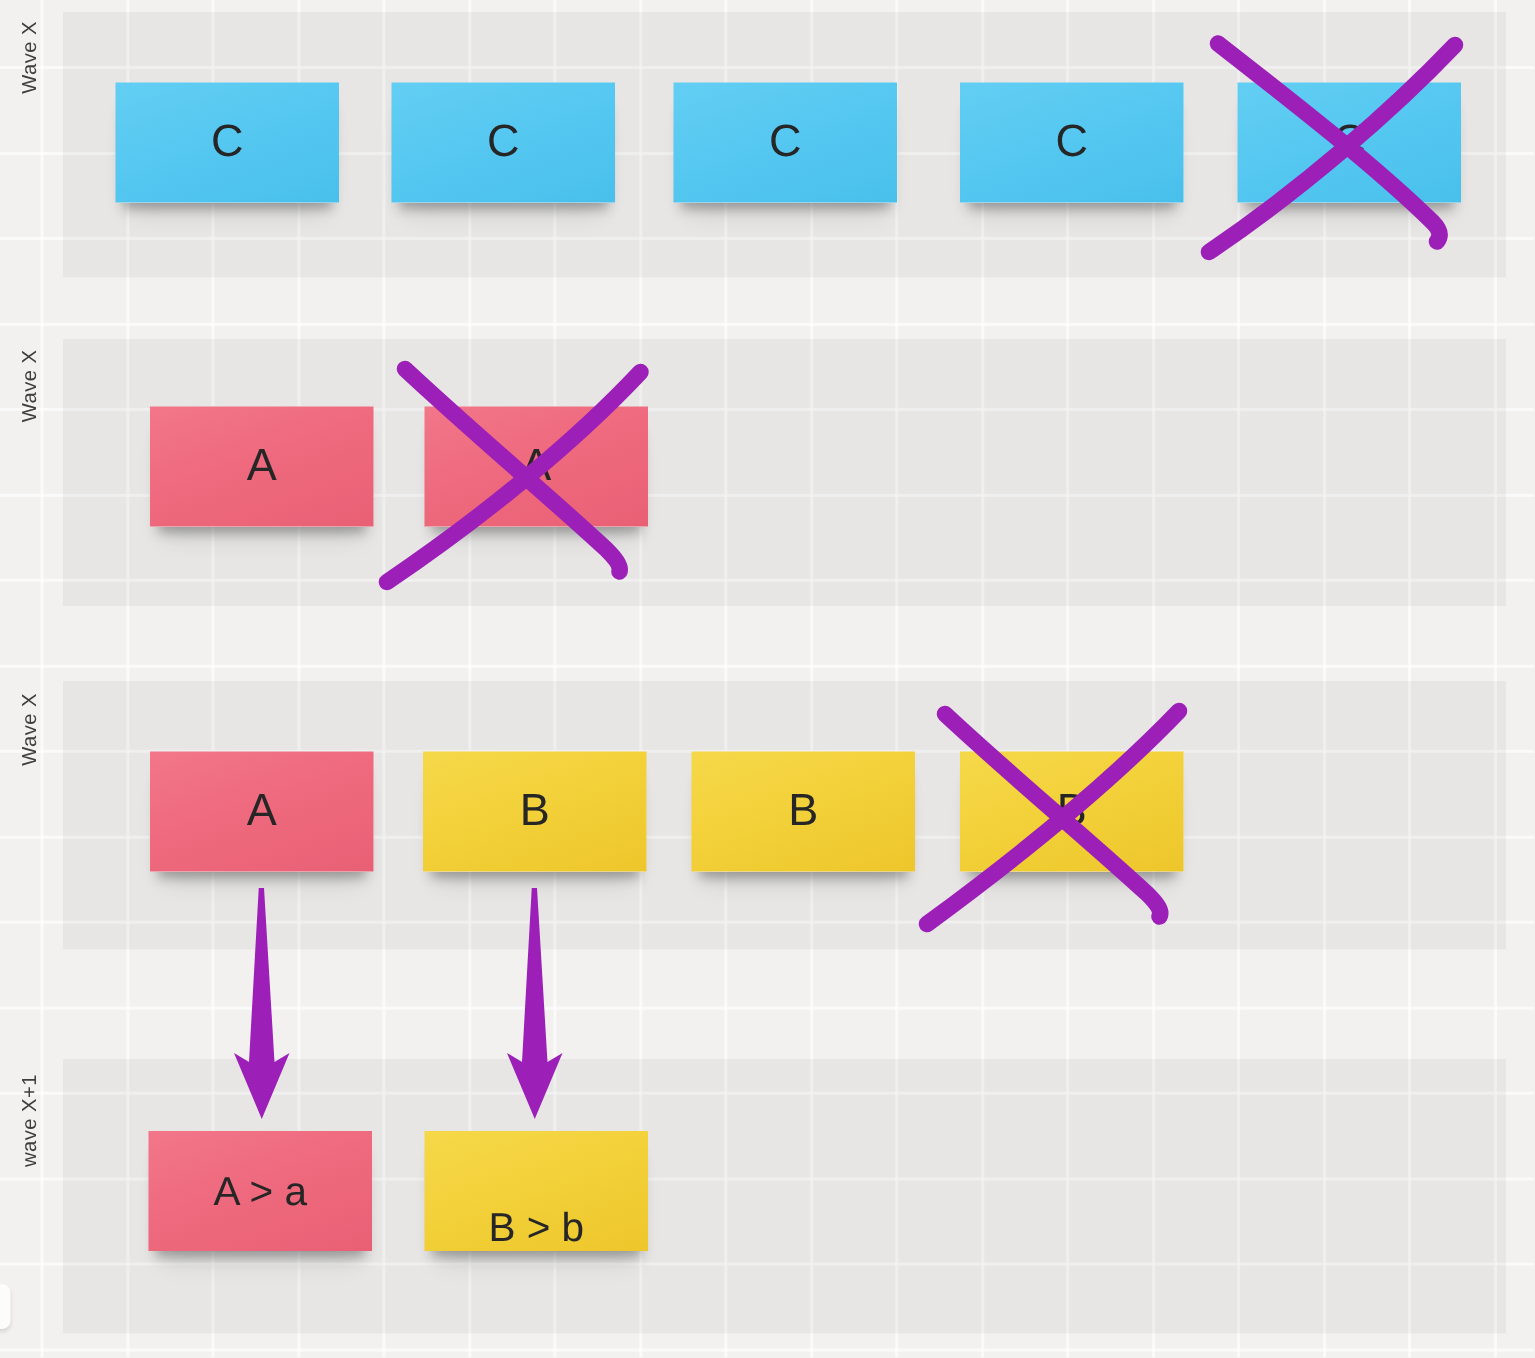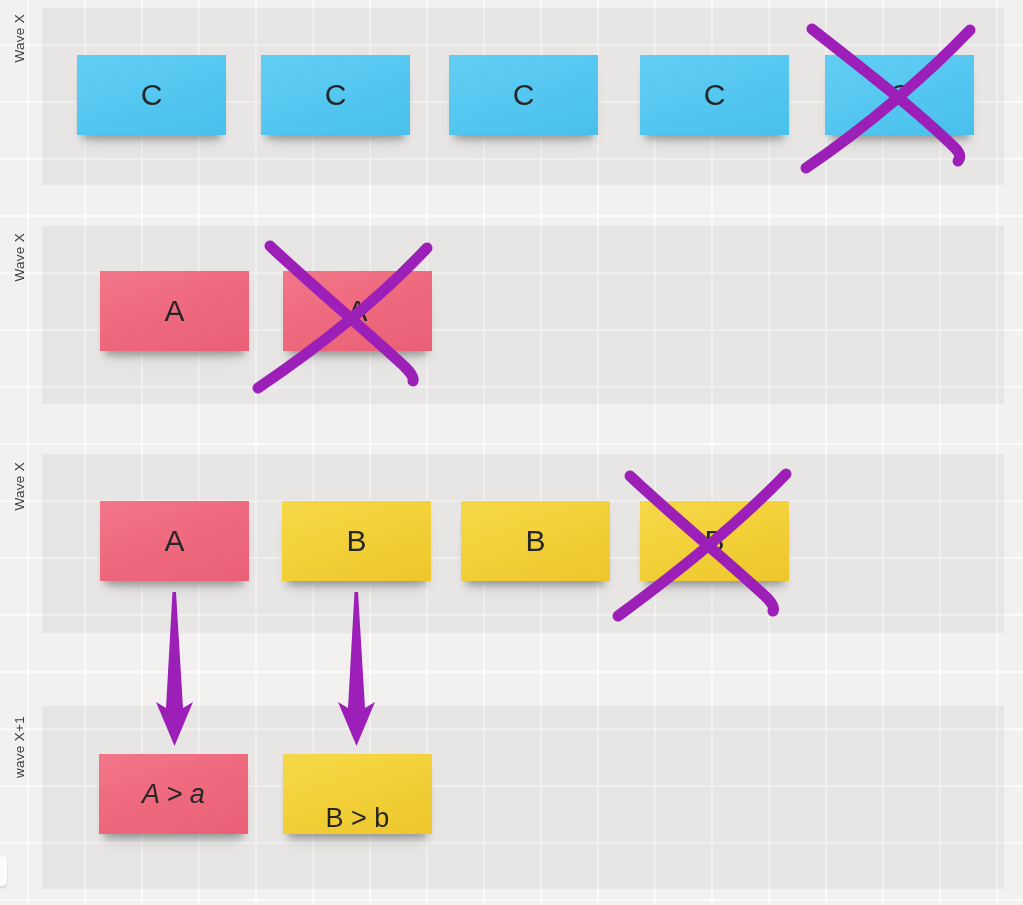--- a/index.html
+++ b/index.html
@@ -86,21 +86,21 @@
   <div class="note yellow" style="left:282px;top:501px;">
       <span>B</span>
     </div>
   <div class="note yellow" style="left:461px;top:501px;">
       <span>B</span>
     </div>
   <div class="note yellow" style="left:640px;top:501px;">
       <span>B</span>
     </div>
 
-  <div class="note pink small-text" style="left:99px;top:754px;font-style:italic;">
+  <div class="note pink small-text" style="left:99px;top:754px;">
       <span>A &gt; a</span>
     </div>
   <div class="note yellow small-text" style="left:283px;top:754px;align-items:flex-end;">
       <span>B &gt; b</span>
     </div>
 
   <svg id="ink" width="1023" height="905" viewBox="0 0 1023 905">
     <g stroke="#9c1fb8" stroke-width="11" stroke-linecap="round" fill="none">
 
       <g>

